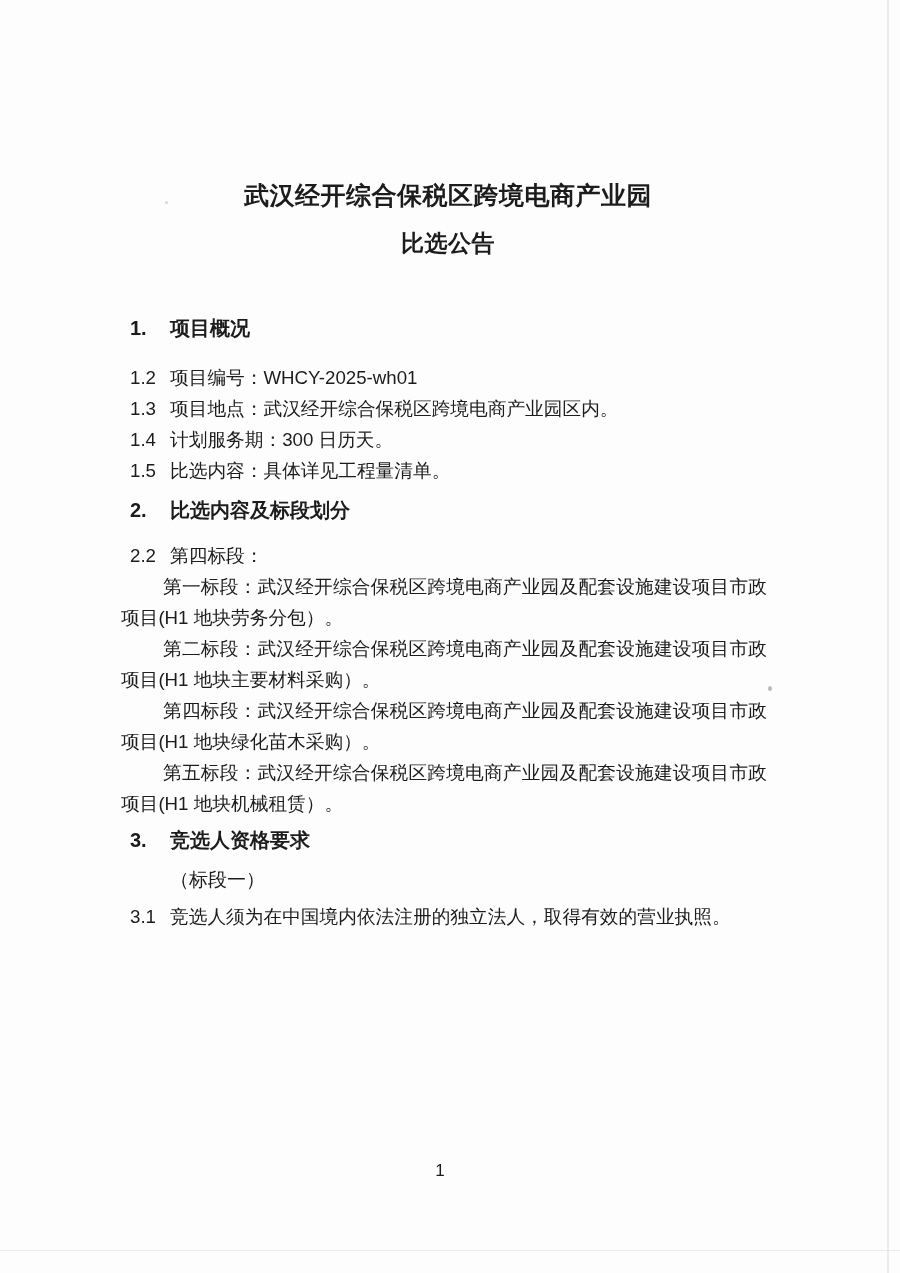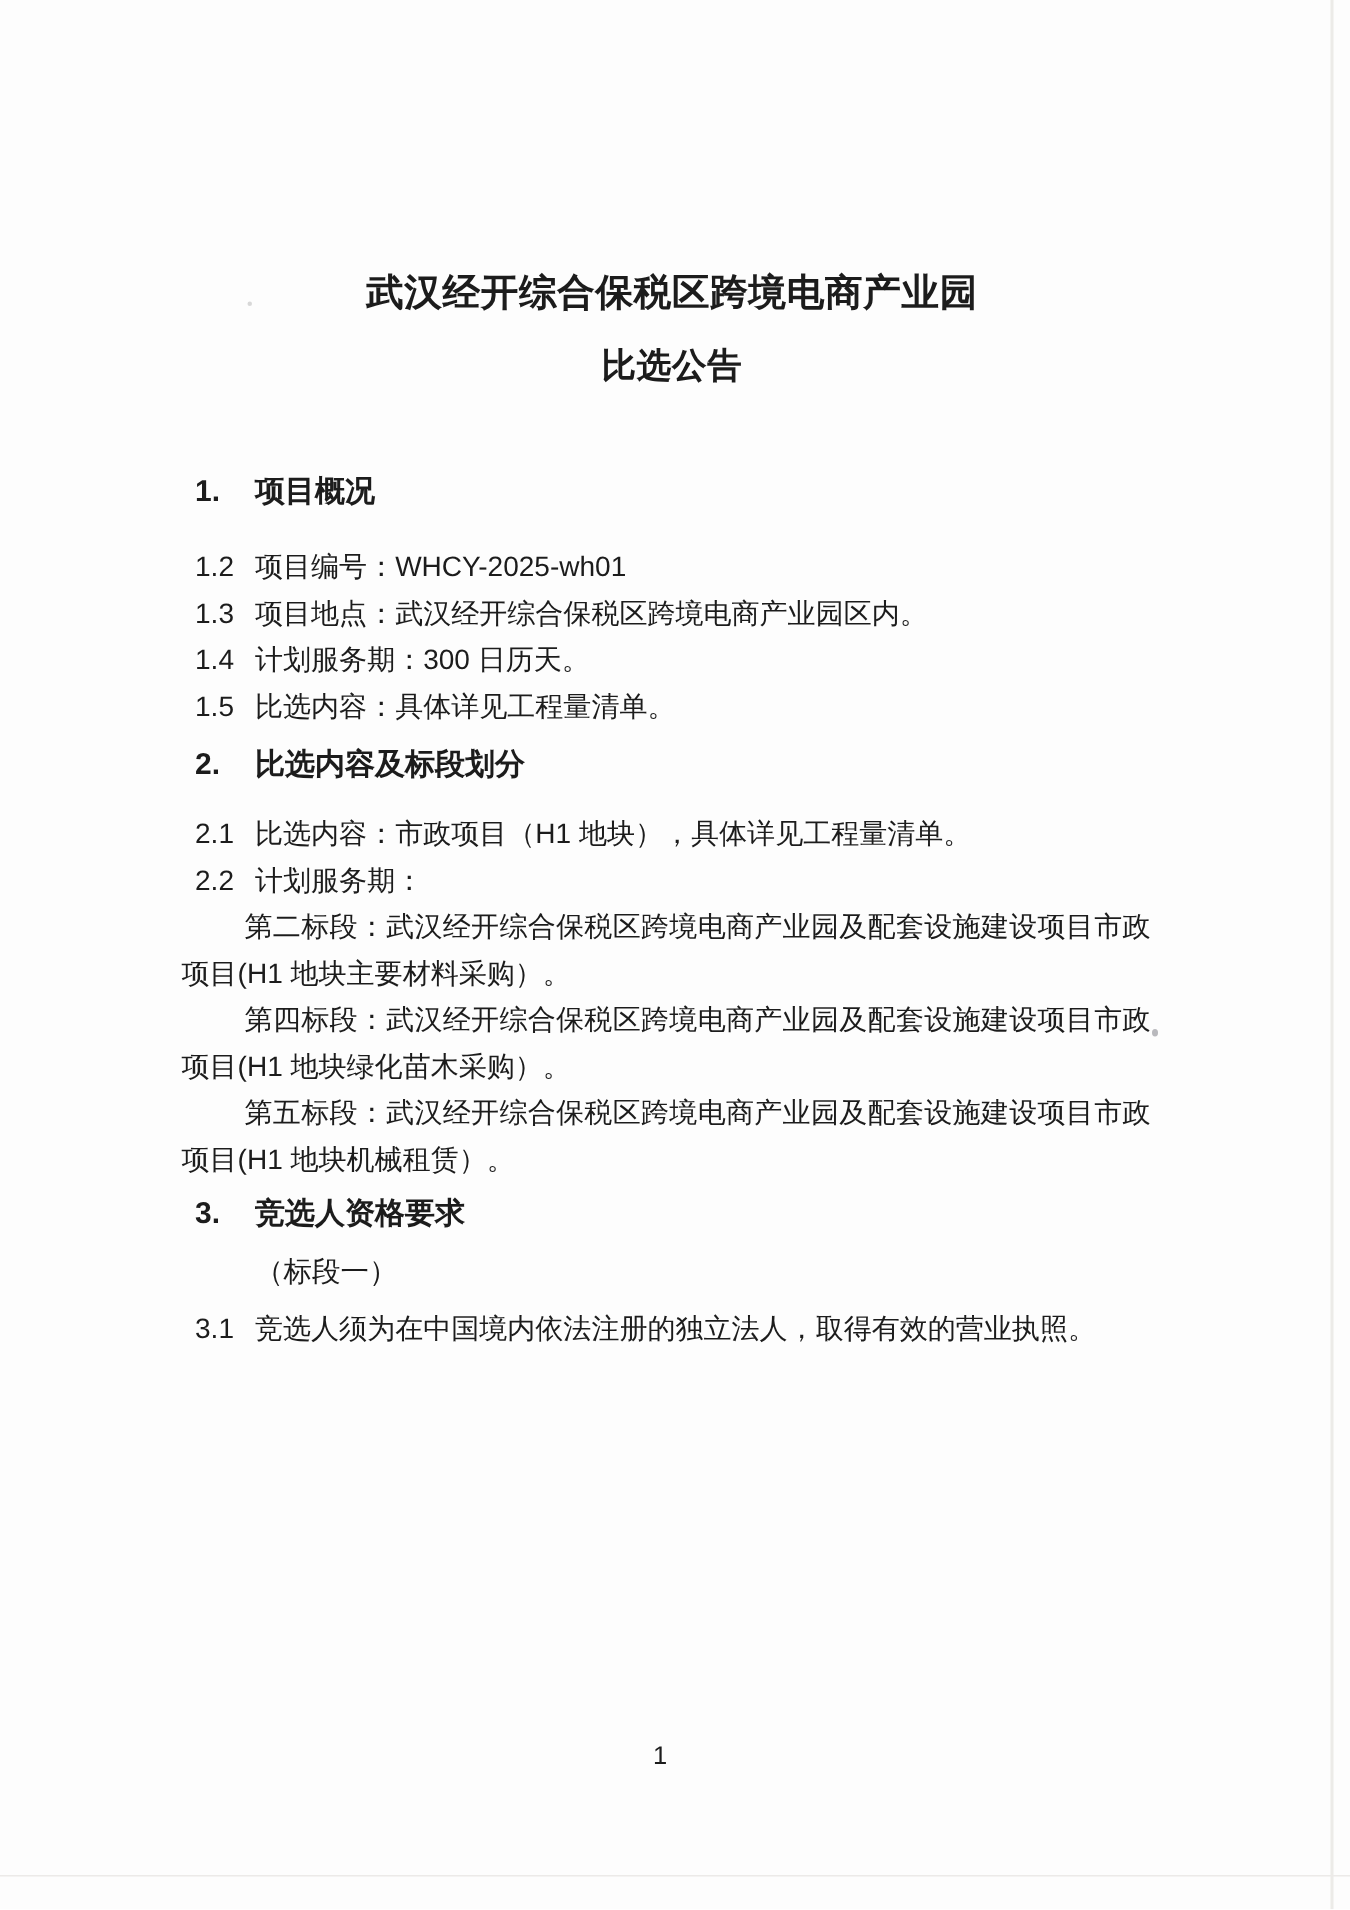--- a/index.html
+++ b/index.html
@@ -156,29 +156,26 @@
         <span class="i-text">比选内容：具体详见工程量清单。</span>
       </div>
     </div>
 
     <div class="heading h2-heading">
       <span class="h-num">2.</span>
       <span class="h-text">比选内容及标段划分</span>
     </div>
     <div class="items items-2">
       <div class="item">
-        <span class="i-num">2.1</span>
-        <span class="i-text">比选内容：市政项目（H1 地块），具体详见工程量清单。</span>
-      </div>
-      <div class="item">
         <span class="i-num">2.2</span>
-        <span class="i-text">计划服务期：</span>
+        <span class="i-text">第四标段：</span>
       </div>
     </div>
     <div class="paras">
+      <div class="para">第一标段：武汉经开综合保税区跨境电商产业园及配套设施建设项目市政项目(H1 地块劳务分包）。</div>
       <div class="para">第二标段：武汉经开综合保税区跨境电商产业园及配套设施建设项目市政项目(H1 地块主要材料采购）。</div>
       <div class="para">第四标段：武汉经开综合保税区跨境电商产业园及配套设施建设项目市政项目(H1 地块绿化苗木采购）。</div>
       <div class="para">第五标段：武汉经开综合保税区跨境电商产业园及配套设施建设项目市政项目(H1 地块机械租赁）。</div>
     </div>
 
     <div class="heading h3-heading">
       <span class="h-num">3.</span>
       <span class="h-text">竞选人资格要求</span>
     </div>
     <div class="subheading">（标段一）</div>

